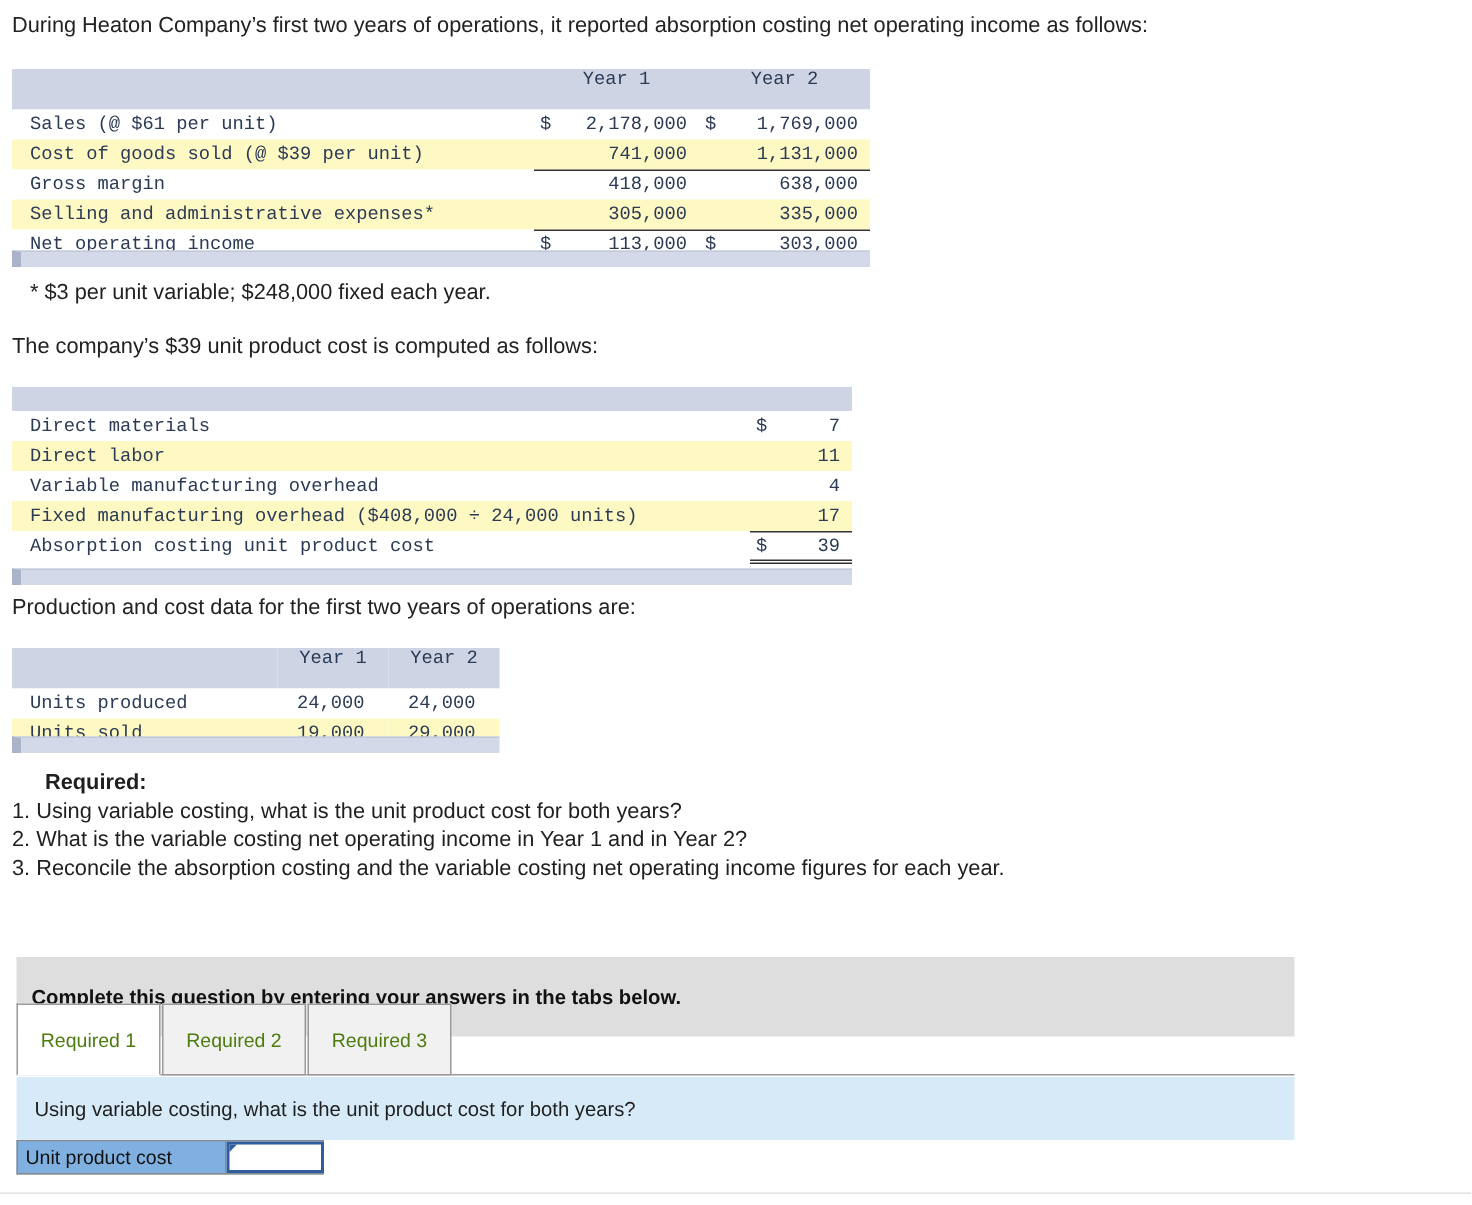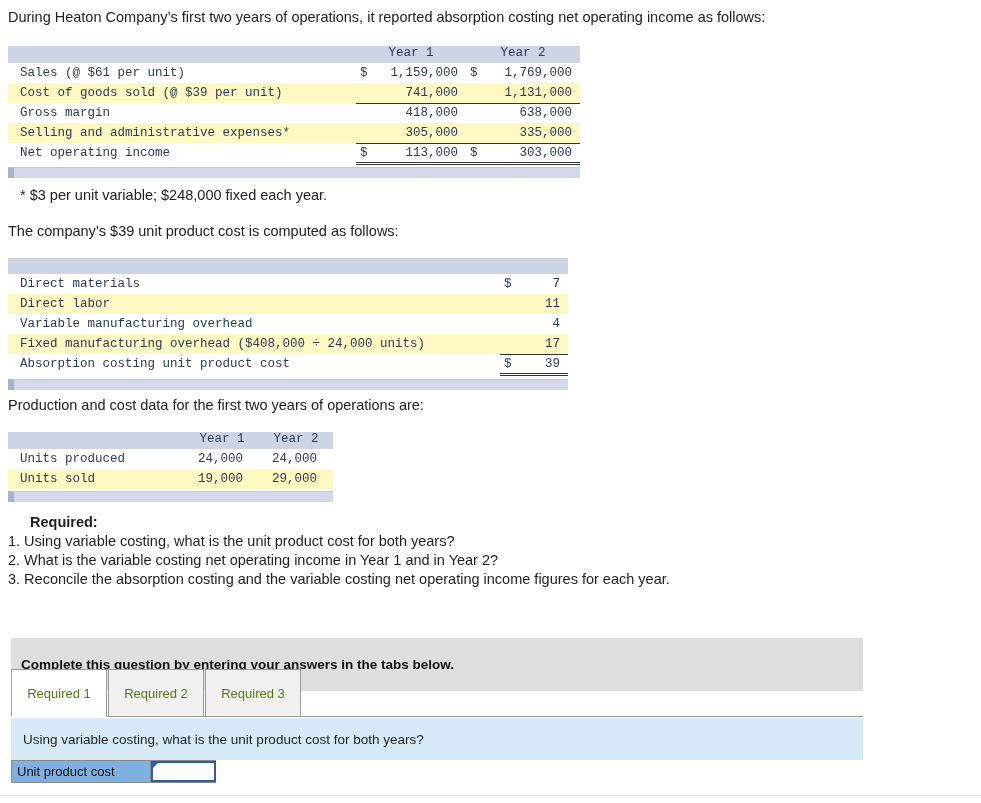--- a/index.html
+++ b/index.html
@@ -41,21 +41,21 @@
     table-layout: fixed;
   }
   .fin td, .fin th { padding: 0; font-weight: normal; }
 
   .fin .hdr td {
     background: #ced4e4;
     height: 16px;
     text-align: center;
     color: #2b3a55;
     font-size: 12.5px;
-    padding-bottom: 3px;
+    padding-bottom: 13px;
   }
   .fin .hdr td.lbl { background: #ced4e4; }
 
   .fin tr.r td { height: 20px; vertical-align: middle; }
   .fin tr.shade td { background: #fef9c3; }
   .fin tr.plain td { background: #ffffff; }
 
   .fin td.lbl { text-align: left; padding-left: 12px; white-space: nowrap; }
   .fin td.cur { text-align: left;  padding-left: 4px; width: 16px; }
   .fin td.num { text-align: right; padding-right: 8px; }
@@ -224,21 +224,21 @@
     </colgroup>
     <tbody id="income-body">
         <tr class="hdr">
           <td class="lbl"></td>
           <td class="" colspan="2">Year 1</td>
           <td class="" colspan="2">Year 2</td>
         </tr>
         <tr class="r plain">
           <td class="lbl" style="border-bottom: none;">Sales (@ $61 per unit)</td>
           <td class="cur">$</td>
-          <td class="num">1,159,000</td>
+          <td class="num">2,178,000</td>
           <td class="cur">$</td>
           <td class="num">1,769,000</td>
         </tr>
         <tr class="r shade ul-single">
           <td class="lbl" style="border-bottom: none;">Cost of goods sold (@ $39 per unit)</td>
           <td class="cur"></td>
           <td class="num">741,000</td>
           <td class="cur"></td>
           <td class="num">1,131,000</td>
         </tr>

